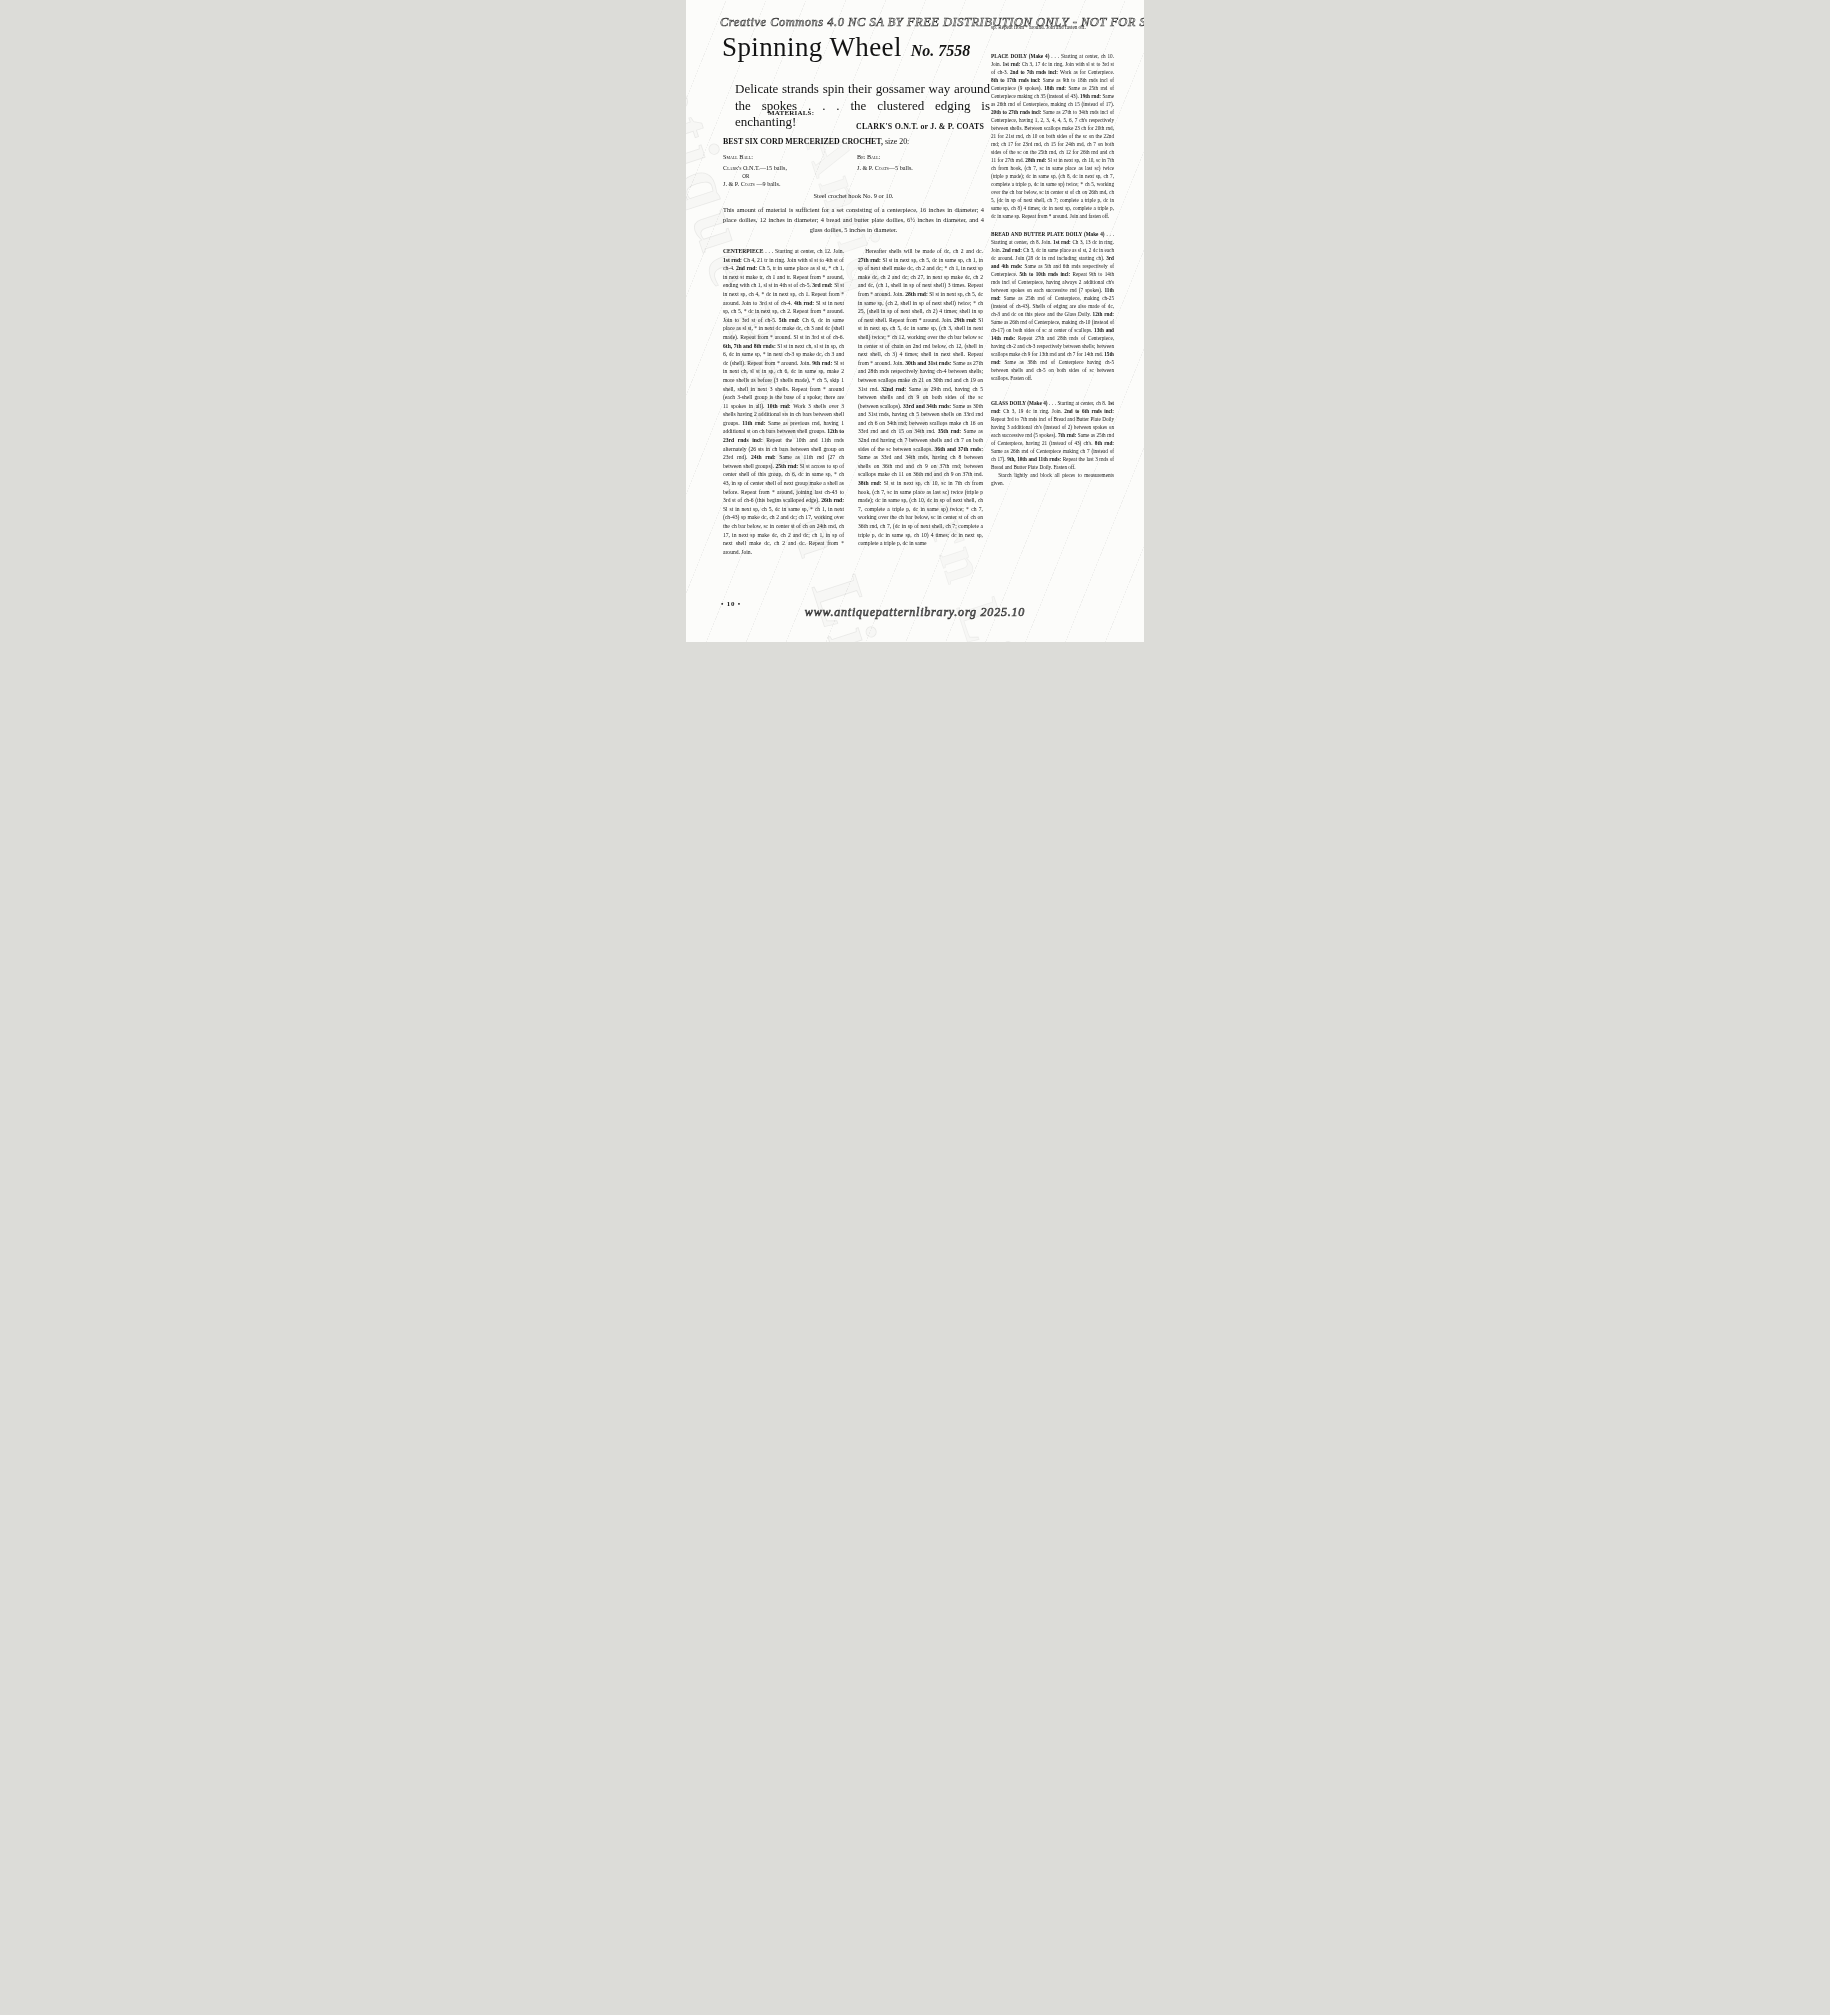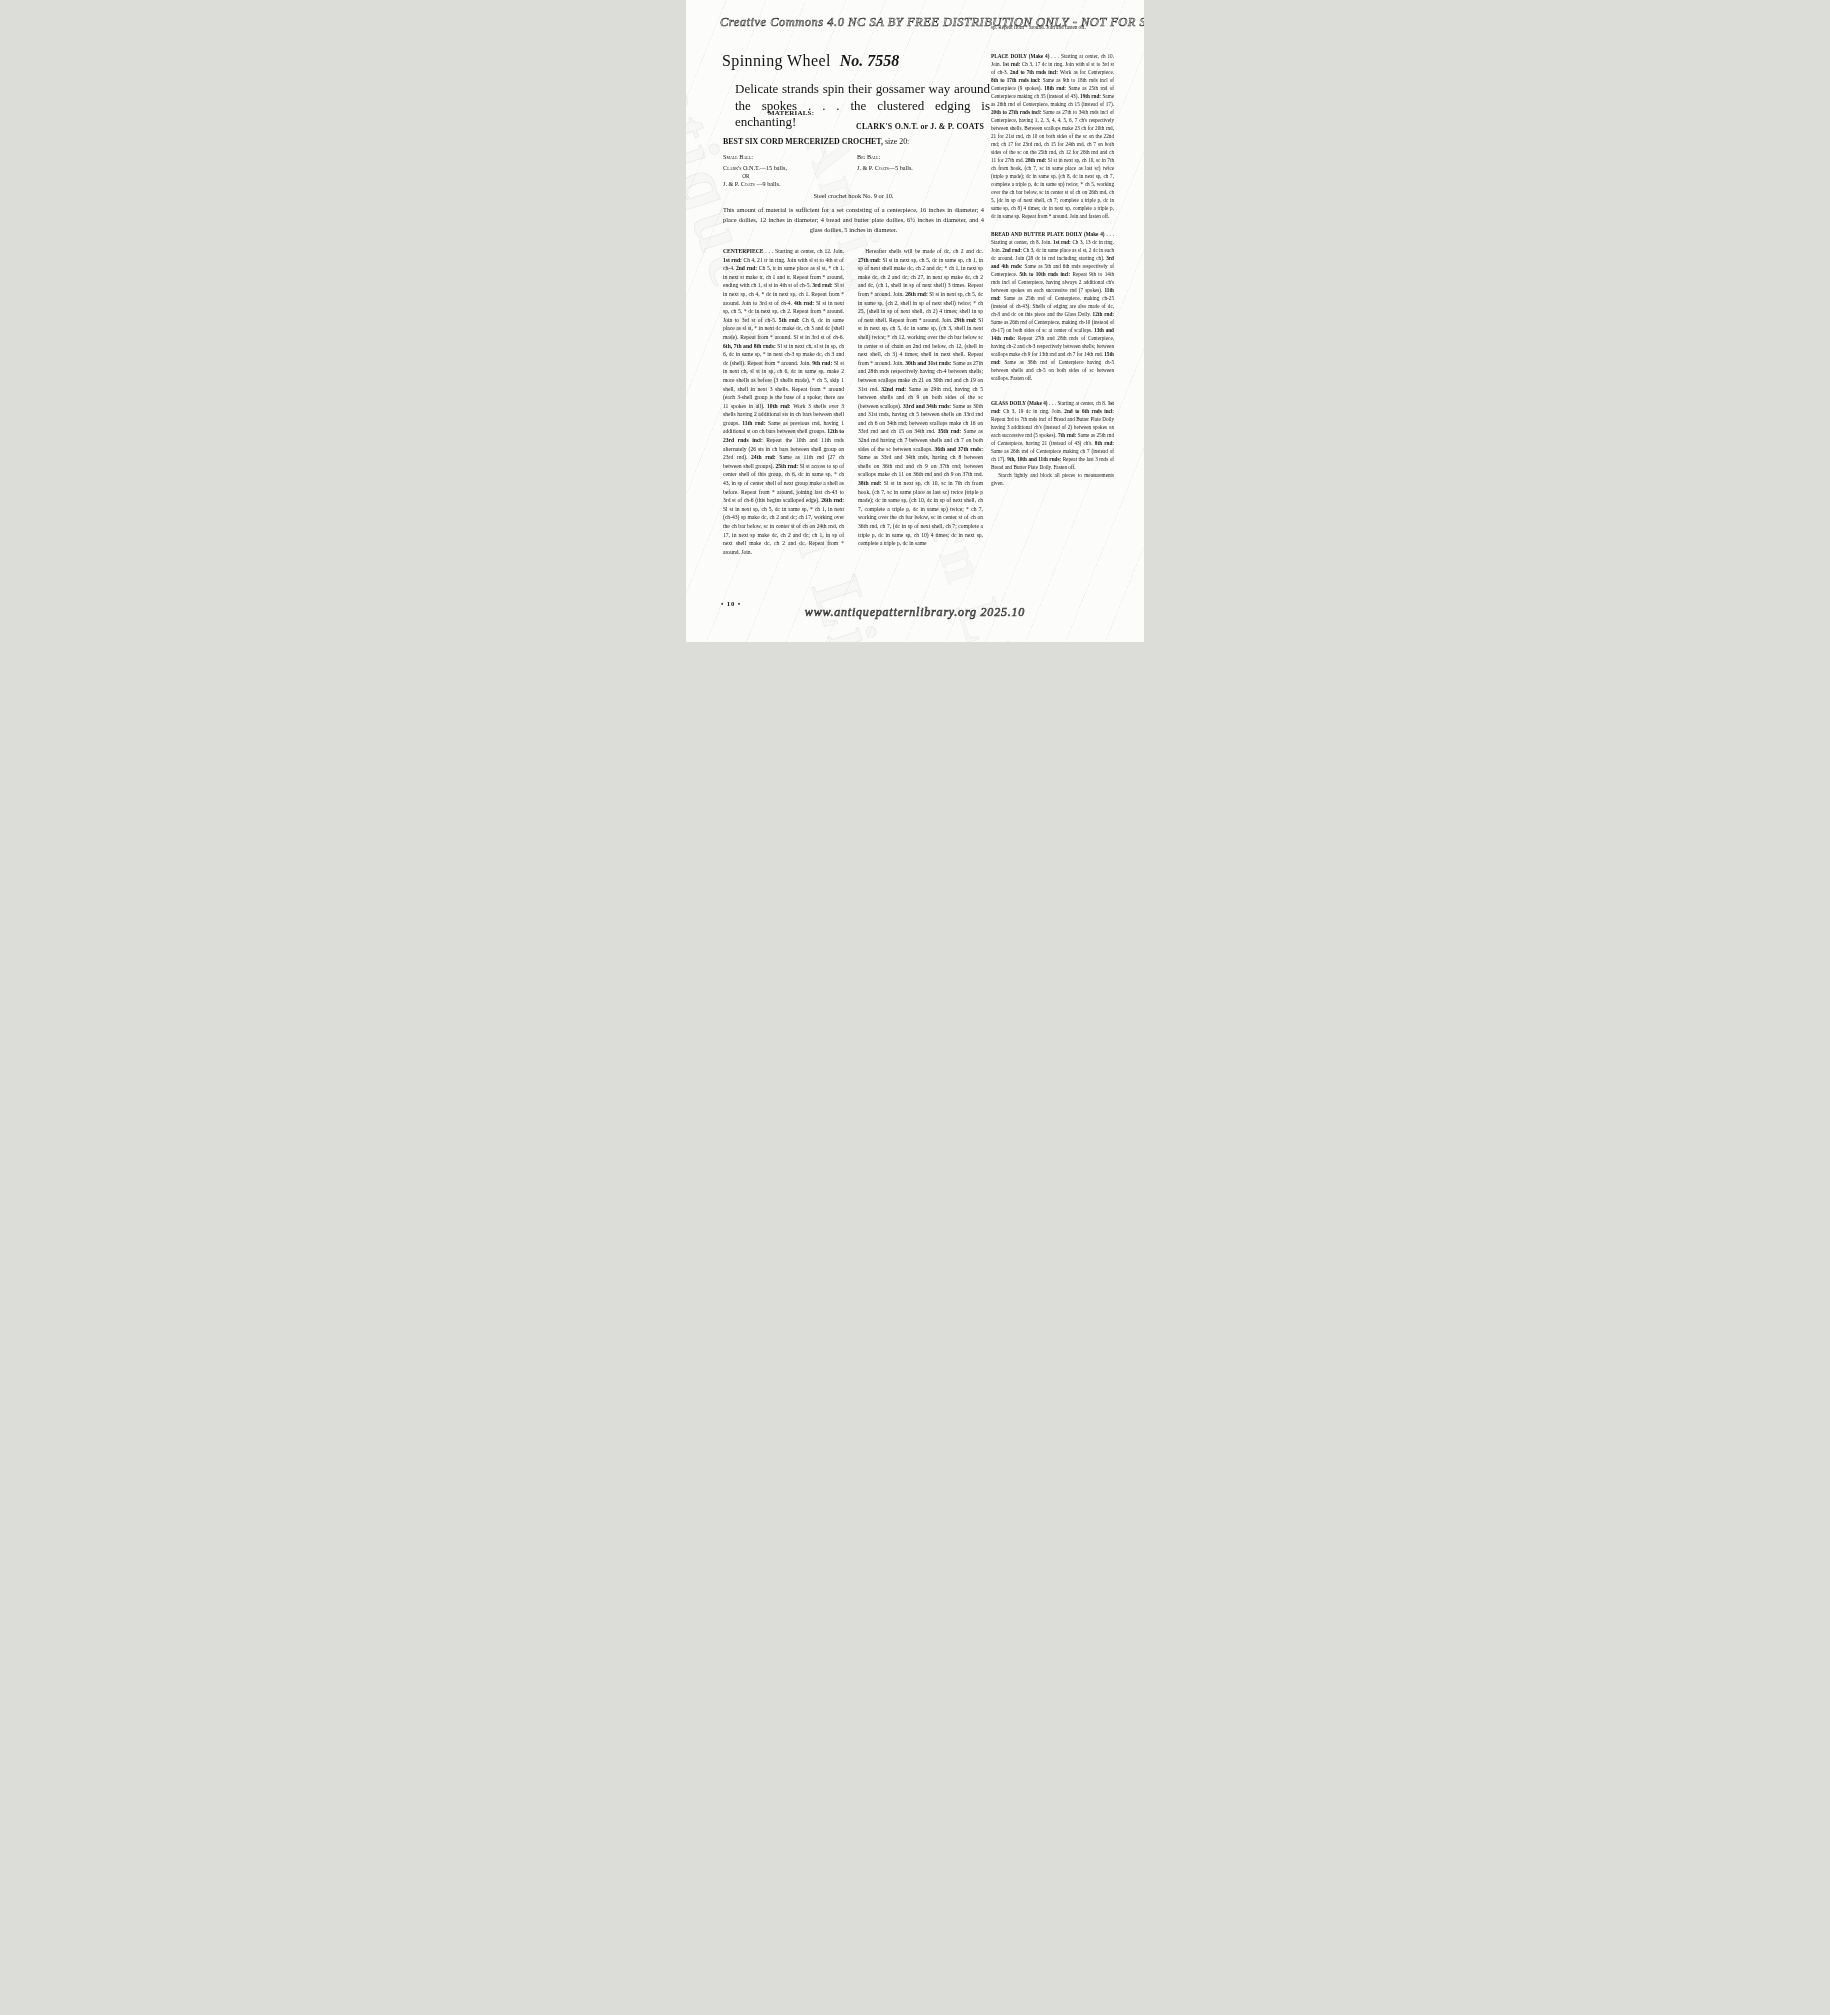--- a/index.html
+++ b/index.html
@@ -24,21 +24,21 @@
     -webkit-text-stroke:0.8px rgba(90,90,90,0.10);
   }
   .ghost1{top:12px;left:4px;font-size:69px;letter-spacing:5.6px;transform:rotate(72deg);transform-origin:0 0;}
   .ghost2{top:121px;left:169px;font-size:60px;letter-spacing:4px;transform:rotate(72deg);transform-origin:0 0;-webkit-text-stroke:0.8px rgba(90,90,90,0.07);}
   .cc{
     position:absolute;top:14.5px;left:34px;
     font-style:italic;font-size:12.5px;letter-spacing:0.5px;white-space:nowrap;
     color:#f7f7f4;-webkit-text-stroke:0.6px #3c3c3c;
   }
   .titlerow{position:absolute;top:32px;left:36px;display:flex;align-items:baseline;gap:8.9px;}
-  .title{font-size:16px;letter-spacing:0.4px;margin-top:20px;}
+  .title{font-size:27px;letter-spacing:0.4px;}
   .titleno{font-size:16px;font-weight:bold;font-style:italic;}
   .intro{
     position:absolute;top:69px;left:37px;width:255px;margin:12px;
     font-size:13px;line-height:16.5px;
     text-align:justify;text-align-last:justify;
   }
   .materials{position:absolute;top:109px;left:37px;width:261px;}
   .mat-h{font-weight:bold;font-size:7px;letter-spacing:0.2px;margin-bottom:5.2px;padding-left:45px;}
   .mat-brand{text-align:right;font-weight:bold;font-size:7.9px;letter-spacing:0.2px;margin-bottom:5.6px;}
   .mat-prod{text-align:left;font-size:7.9px;margin-bottom:7.3px;}

